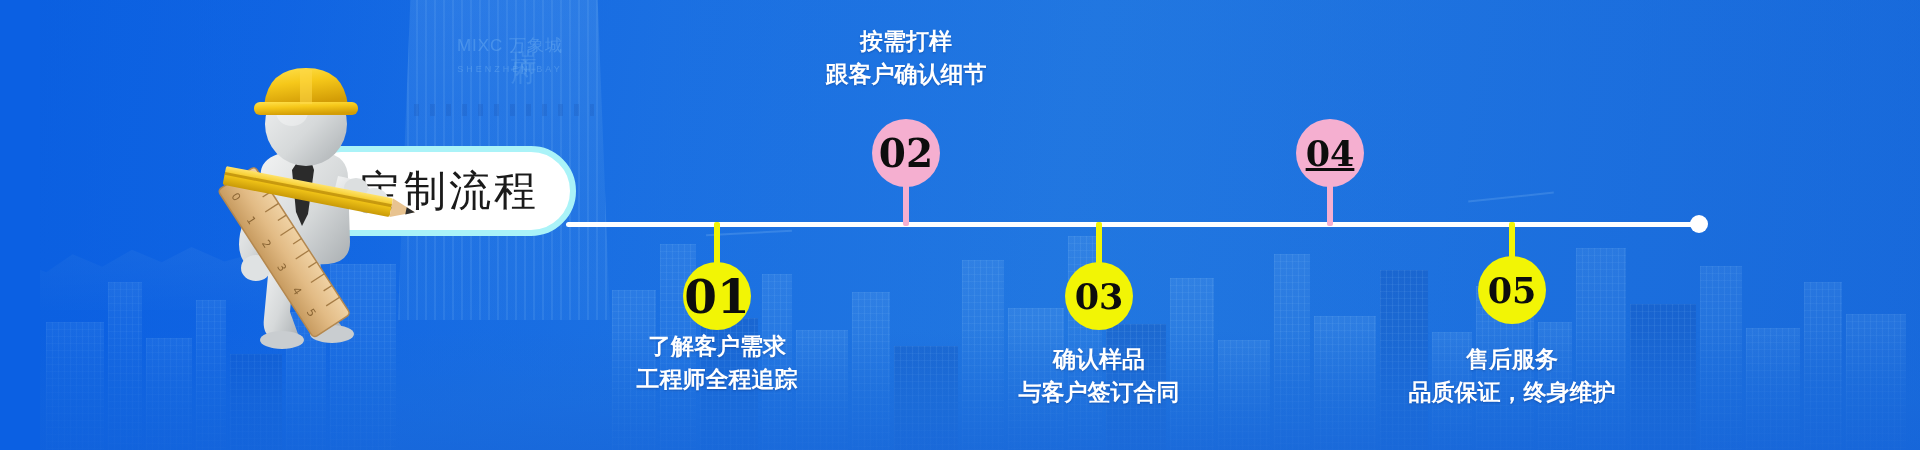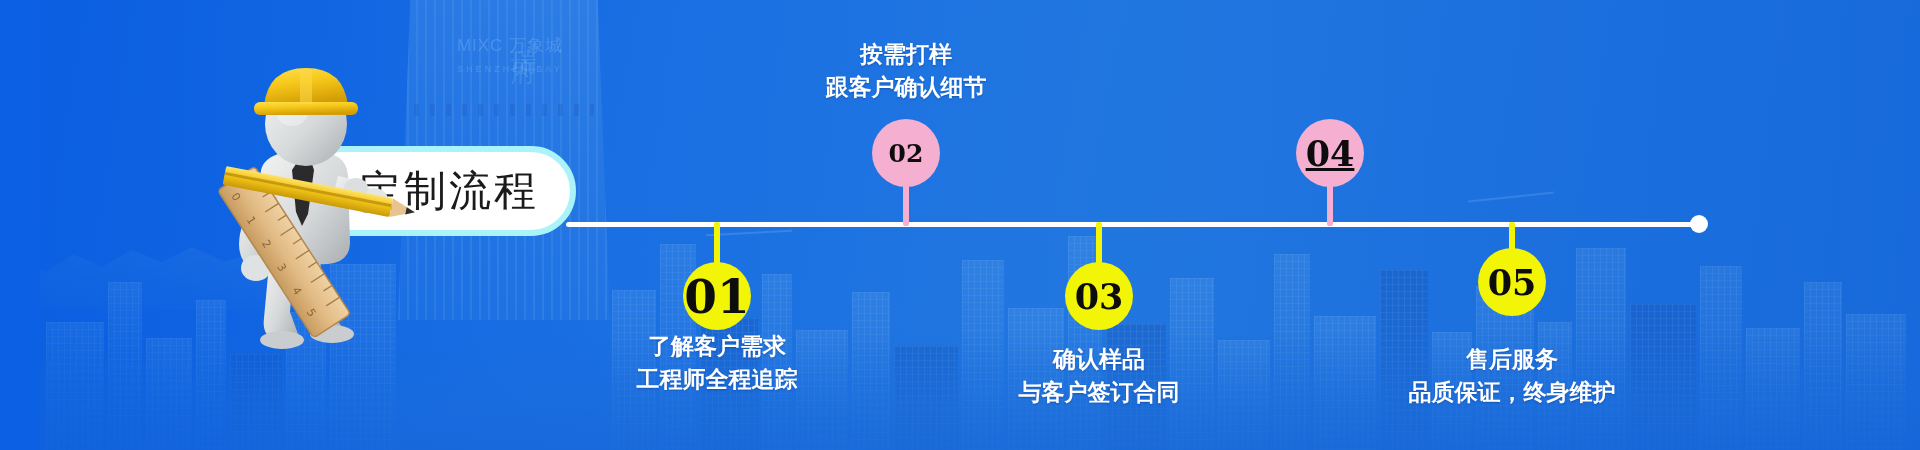--- a/index.html
+++ b/index.html
@@ -309,22 +309,22 @@
     <div class="stem yellow" style="left:714px; top:222px; height:58px;"></div>
     <div class="badge yellow" style="left:683px; top:262px; width:68px; height:68px; font-size:47px;">01</div>
     <div class="caption" style="left:517px; top:330px; width:400px;">
       <div>了解客户需求</div>
       <div>工程师全程追踪</div>
     </div>
   </div>
 
   <div class="step">
     <div class="stem pink" style="left:903px; top:170px; height:56px;"></div>
-    <div class="badge pink" style="left:872px; top:119px; width:68px; height:68px; font-size:25px;">02</div>
-    <div class="caption" style="left:706px; top:38px; width:400px;">
+    <div class="badge pink" style="left:872px; top:119px; width:68px; height:68px; font-size:39px;">02</div>
+    <div class="caption" style="left:706px; top:25px; width:400px;">
       <div>按需打样</div>
       <div>跟客户确认细节</div>
     </div>
   </div>
 
   <div class="step">
     <div class="stem yellow" style="left:1096px; top:222px; height:58px;"></div>
     <div class="badge yellow" style="left:1065px; top:262px; width:68px; height:68px; font-size:35px;">03</div>
     <div class="caption" style="left:899px; top:343px; width:400px;">
       <div>确认样品</div>
@@ -334,20 +334,20 @@
 
   <div class="step">
     <div class="stem pink" style="left:1327px; top:170px; height:56px;"></div>
     <div class="badge pink" style="left:1296px; top:119px; width:68px; height:68px; font-size:35px;text-decoration:underline;">04</div>
     <div class="caption" style="left:1130px; top:33px; width:400px;">
     </div>
   </div>
 
   <div class="step">
     <div class="stem yellow" style="left:1509px; top:222px; height:58px;"></div>
-    <div class="badge yellow" style="left:1478px; top:248px; width:68px; height:68px; font-size:35px;">05</div>
+    <div class="badge yellow" style="left:1478px; top:256px; width:68px; height:68px; font-size:35px;">05</div>
     <div class="caption" style="left:1312px; top:343px; width:400px;">
       <div>售后服务</div>
       <div>品质保证，终身维护</div>
     </div>
   </div>
 
 </div>
 
 </body></html>

